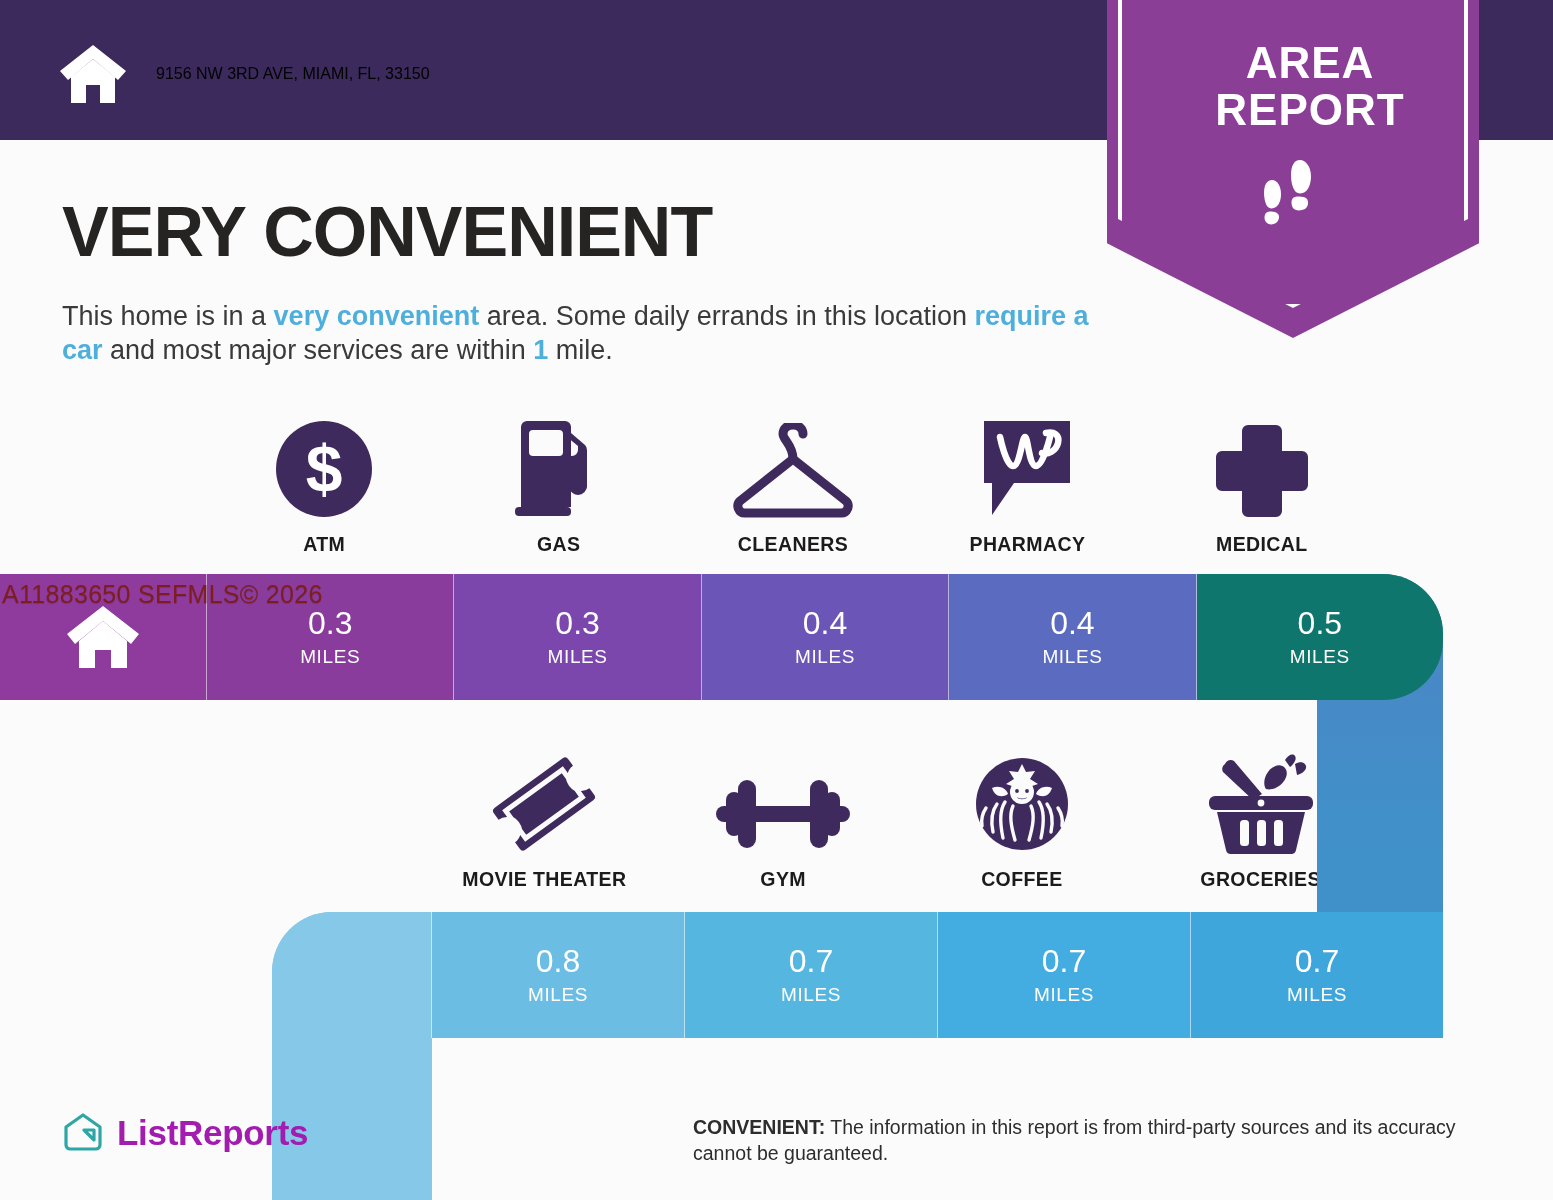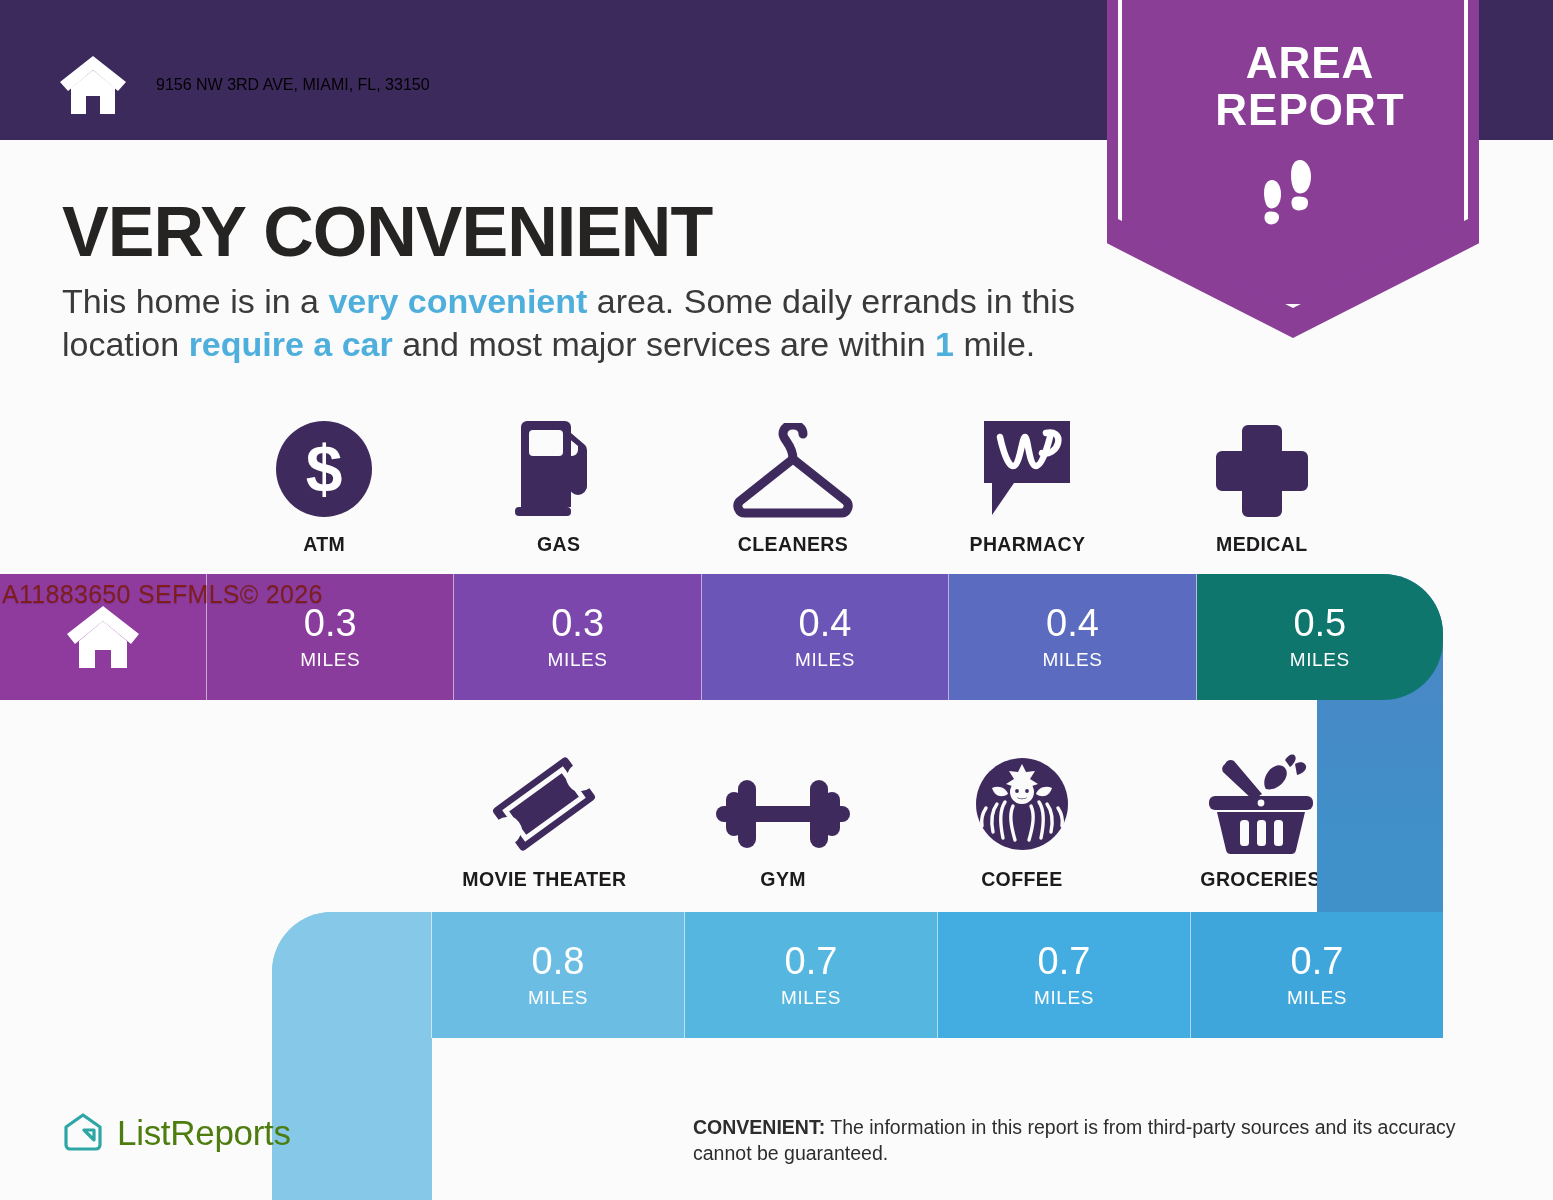--- a/index.html
+++ b/index.html
@@ -11,21 +11,21 @@
     overflow:hidden;
     background:#fbfbfb;
   }
 
   
   #header-bar{
     position:absolute; left:0; top:0; width:1553px; height:140px;
     background:#3c2a5d;
   }
   #header-inner{
-    position:absolute; left:58px; top:15px; height:140px;
+    position:absolute; left:58px; top:4px; height:140px;
     display:flex; align-items:center; gap:28px;
   }
   #header-house-icon{ width:70px; height:62px; display:block; }
 
   
   #area-report-badge{
     position:absolute; left:1107px; top:0; width:372px; height:338px;
     background:#8a3e96;
     -webkit-clip-path:polygon(0 0,100% 0,100% 72%,50% 100%,0 72%);
     clip-path:polygon(0 0,100% 0,100% 72%,50% 100%,0 72%);
@@ -50,22 +50,22 @@
     z-index:8;
   }
 
   
   #page-title{
     position:absolute; left:62px; top:192px;
     font-size:70px; font-weight:700; color:#262323;
     letter-spacing:-1px;
   }
   #summary-text{
-    position:absolute; left:62px; top:280px; width:1030px;
-    font-size:34px; color:#3a3a3a; line-height:1.27;
+    position:absolute; left:62px; top:299px; width:1030px;
+    font-size:27px; color:#3a3a3a; line-height:1.27;
   }
   #summary-text b{ color:#4fafdc; font-weight:700; }
 
   
   .icon-row{ position:absolute; display:flex; }
   #icon-row-1{ left:207px; top:415px; width:1172px; }
   #icon-row-2{ left:425px; top:750px; width:955px; }
   .icon-cell{
     flex:1 1 0; display:flex; flex-direction:column;
     align-items:center; justify-content:flex-end;
@@ -95,40 +95,40 @@
     position:absolute; left:272px; top:352px; width:160px; height:288px;
     background:#85c8e8; border-radius:60px 0 0 0;
   }
   .ribbon-seg{
     position:relative; display:flex; flex-direction:column;
     align-items:center; justify-content:center;
     border-right:1px solid rgba(255,255,255,.55);
     color:#ffffff;
   }
   .ribbon-seg:last-child{ border-right:none; }
-  .seg-value{ font-size:38px; font-weight:400; line-height:1;text-align:center; }
+  .seg-value{ font-size:32px; font-weight:400; line-height:1;text-align:center; }
   .seg-unit{ font-size:19px; font-weight:400; margin-top:7px; letter-spacing:.6px; }
   #home-seg{ display:flex; align-items:center; justify-content:center; }
   #ribbon-home-icon{ width:78px; height:68px; }
 
   #watermark{
     position:absolute; left:2px; top:580px; z-index:30;
     color:#7f1d1d; font-size:25px; font-weight:400;
     letter-spacing:.3px; white-space:nowrap;
     text-shadow:0 1px 1px rgba(0,0,0,.18);
   }
 
   
   #footer-logo{
     position:absolute; left:62px; top:1112px;
     display:flex; align-items:center; gap:13px; z-index:20;
   }
   #listreports-house-icon{ width:42px; height:42px; }
   #footer-brand{
-    font-size:35px; color:#4d7c0f; font-weight:400; letter-spacing:-.3px;
+    font-size:35px; color:#a21caf; font-weight:700; letter-spacing:-.3px;
   }
   #disclaimer{
     position:absolute; left:693px; top:1114px; width:805px;
     font-size:19.5px; color:#2d2d2d; line-height:1.34; z-index:20;
   }
   #disclaimer b{ font-weight:700; }
 </style>
 </head>
 <body>
 

